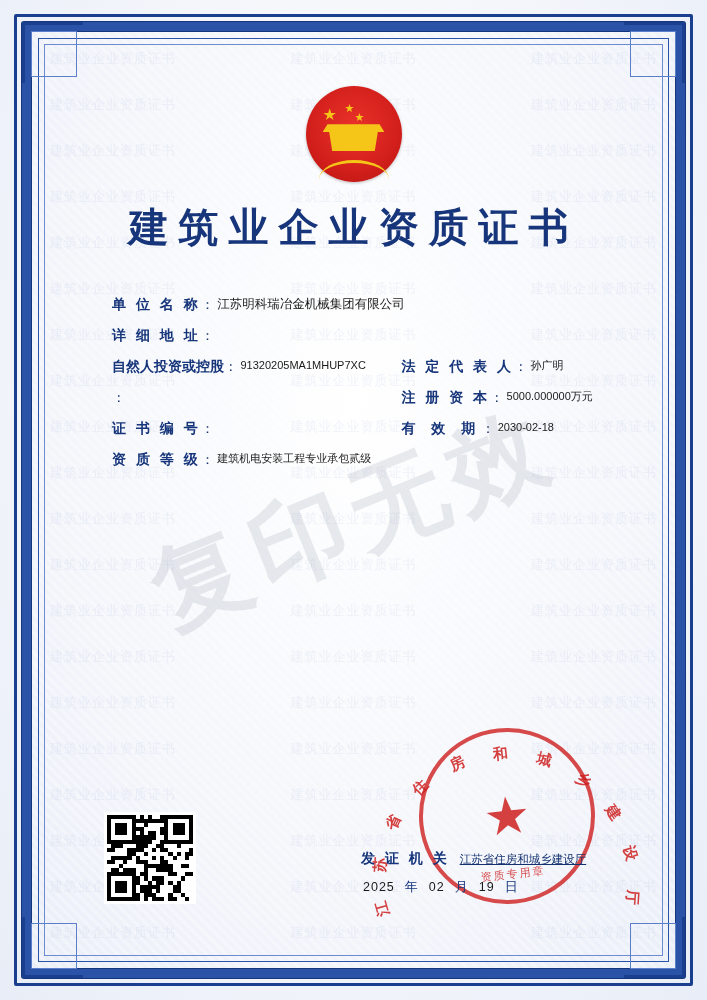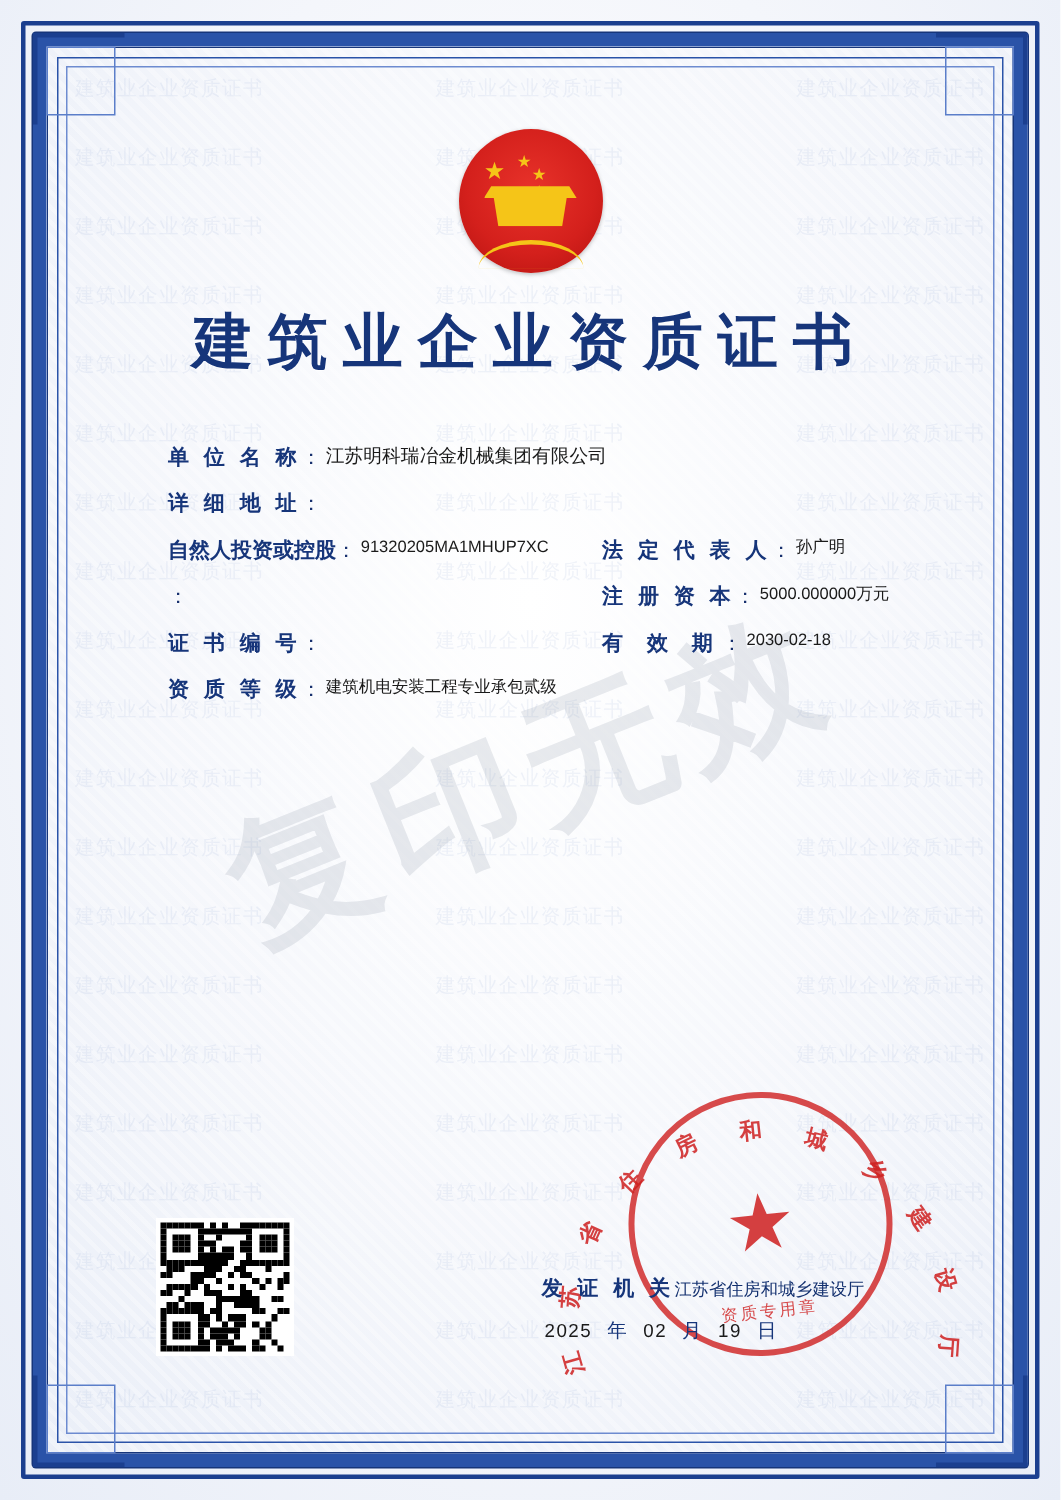--- a/index.html
+++ b/index.html
@@ -193,21 +193,22 @@
     color:#16357a;
     font-size:14px;
     font-weight:bold;
     letter-spacing:3px;
   }
   .issuer .org{
     font-weight:normal;
     letter-spacing:0;
     font-size:11.5px;
     color:#13306f;
-    margin-left:0;
+    margin-left:10px;
+    text-decoration:underline;
   }
   .dateline{
     position:absolute;right:104px;bottom:104px;
     width:240px;
     color:#16357a;
     font-size:13px;
     letter-spacing:1px;
     display:flex;gap:10px;align-items:baseline;
   }
   .dateline .d{font-size:12.5px;color:#1a1a1a;}

